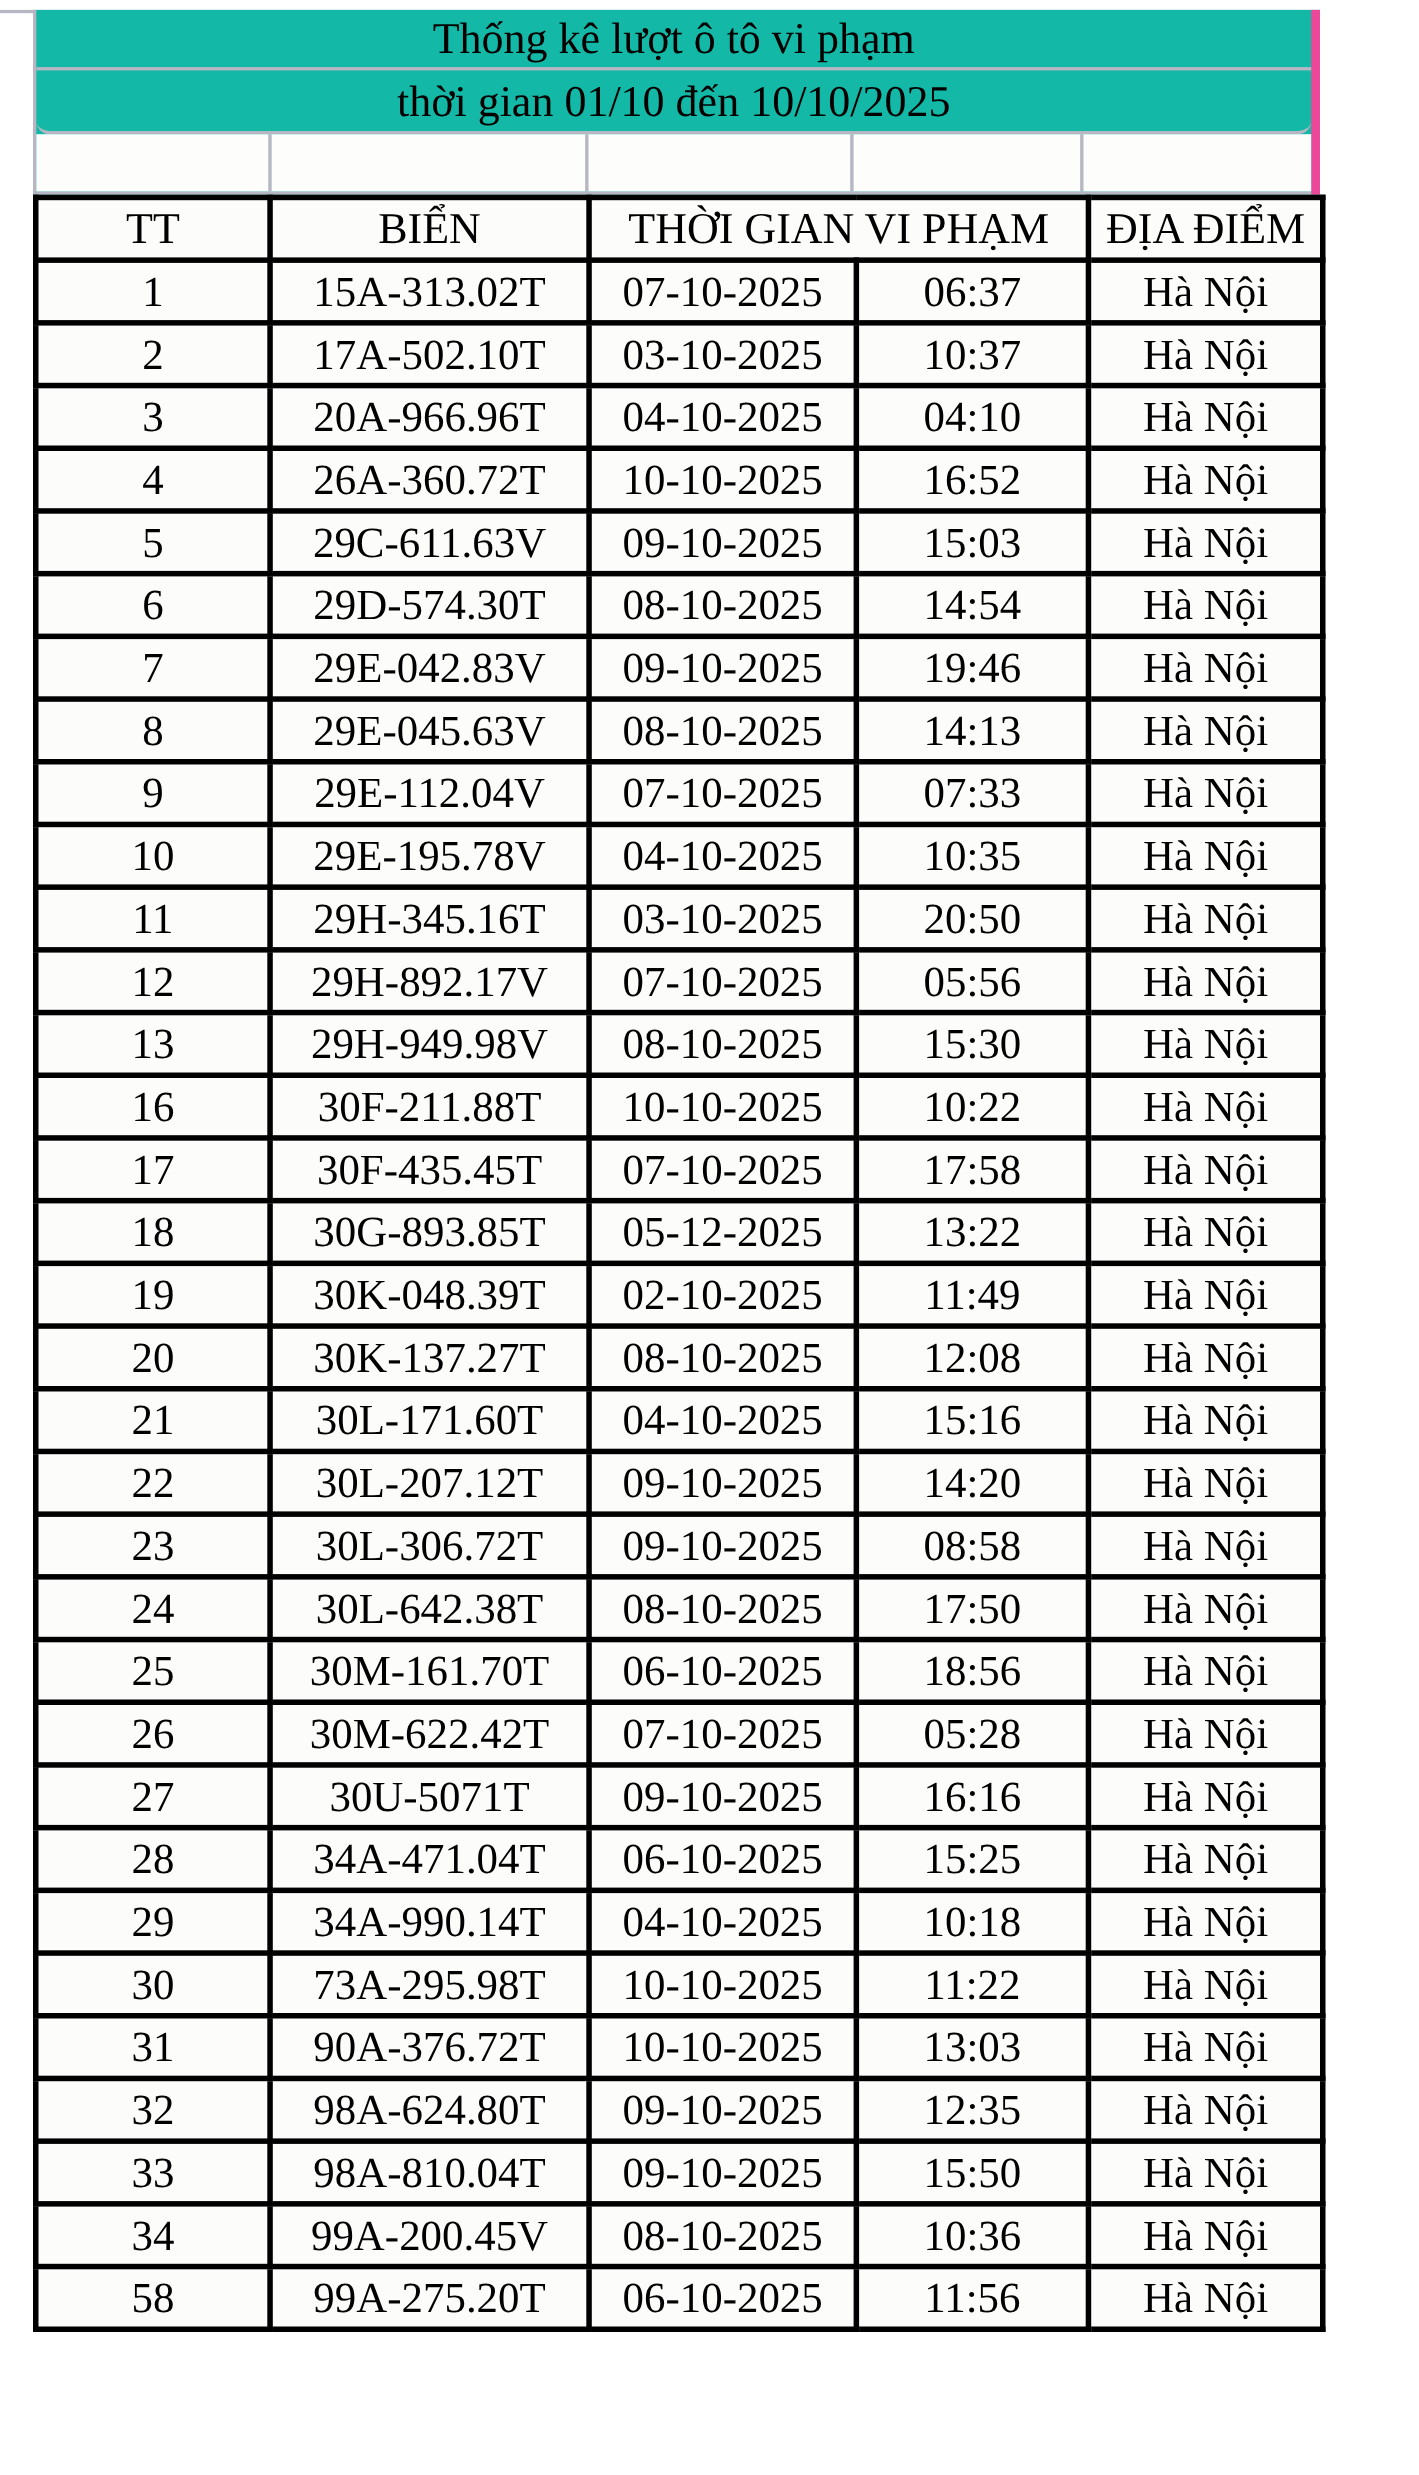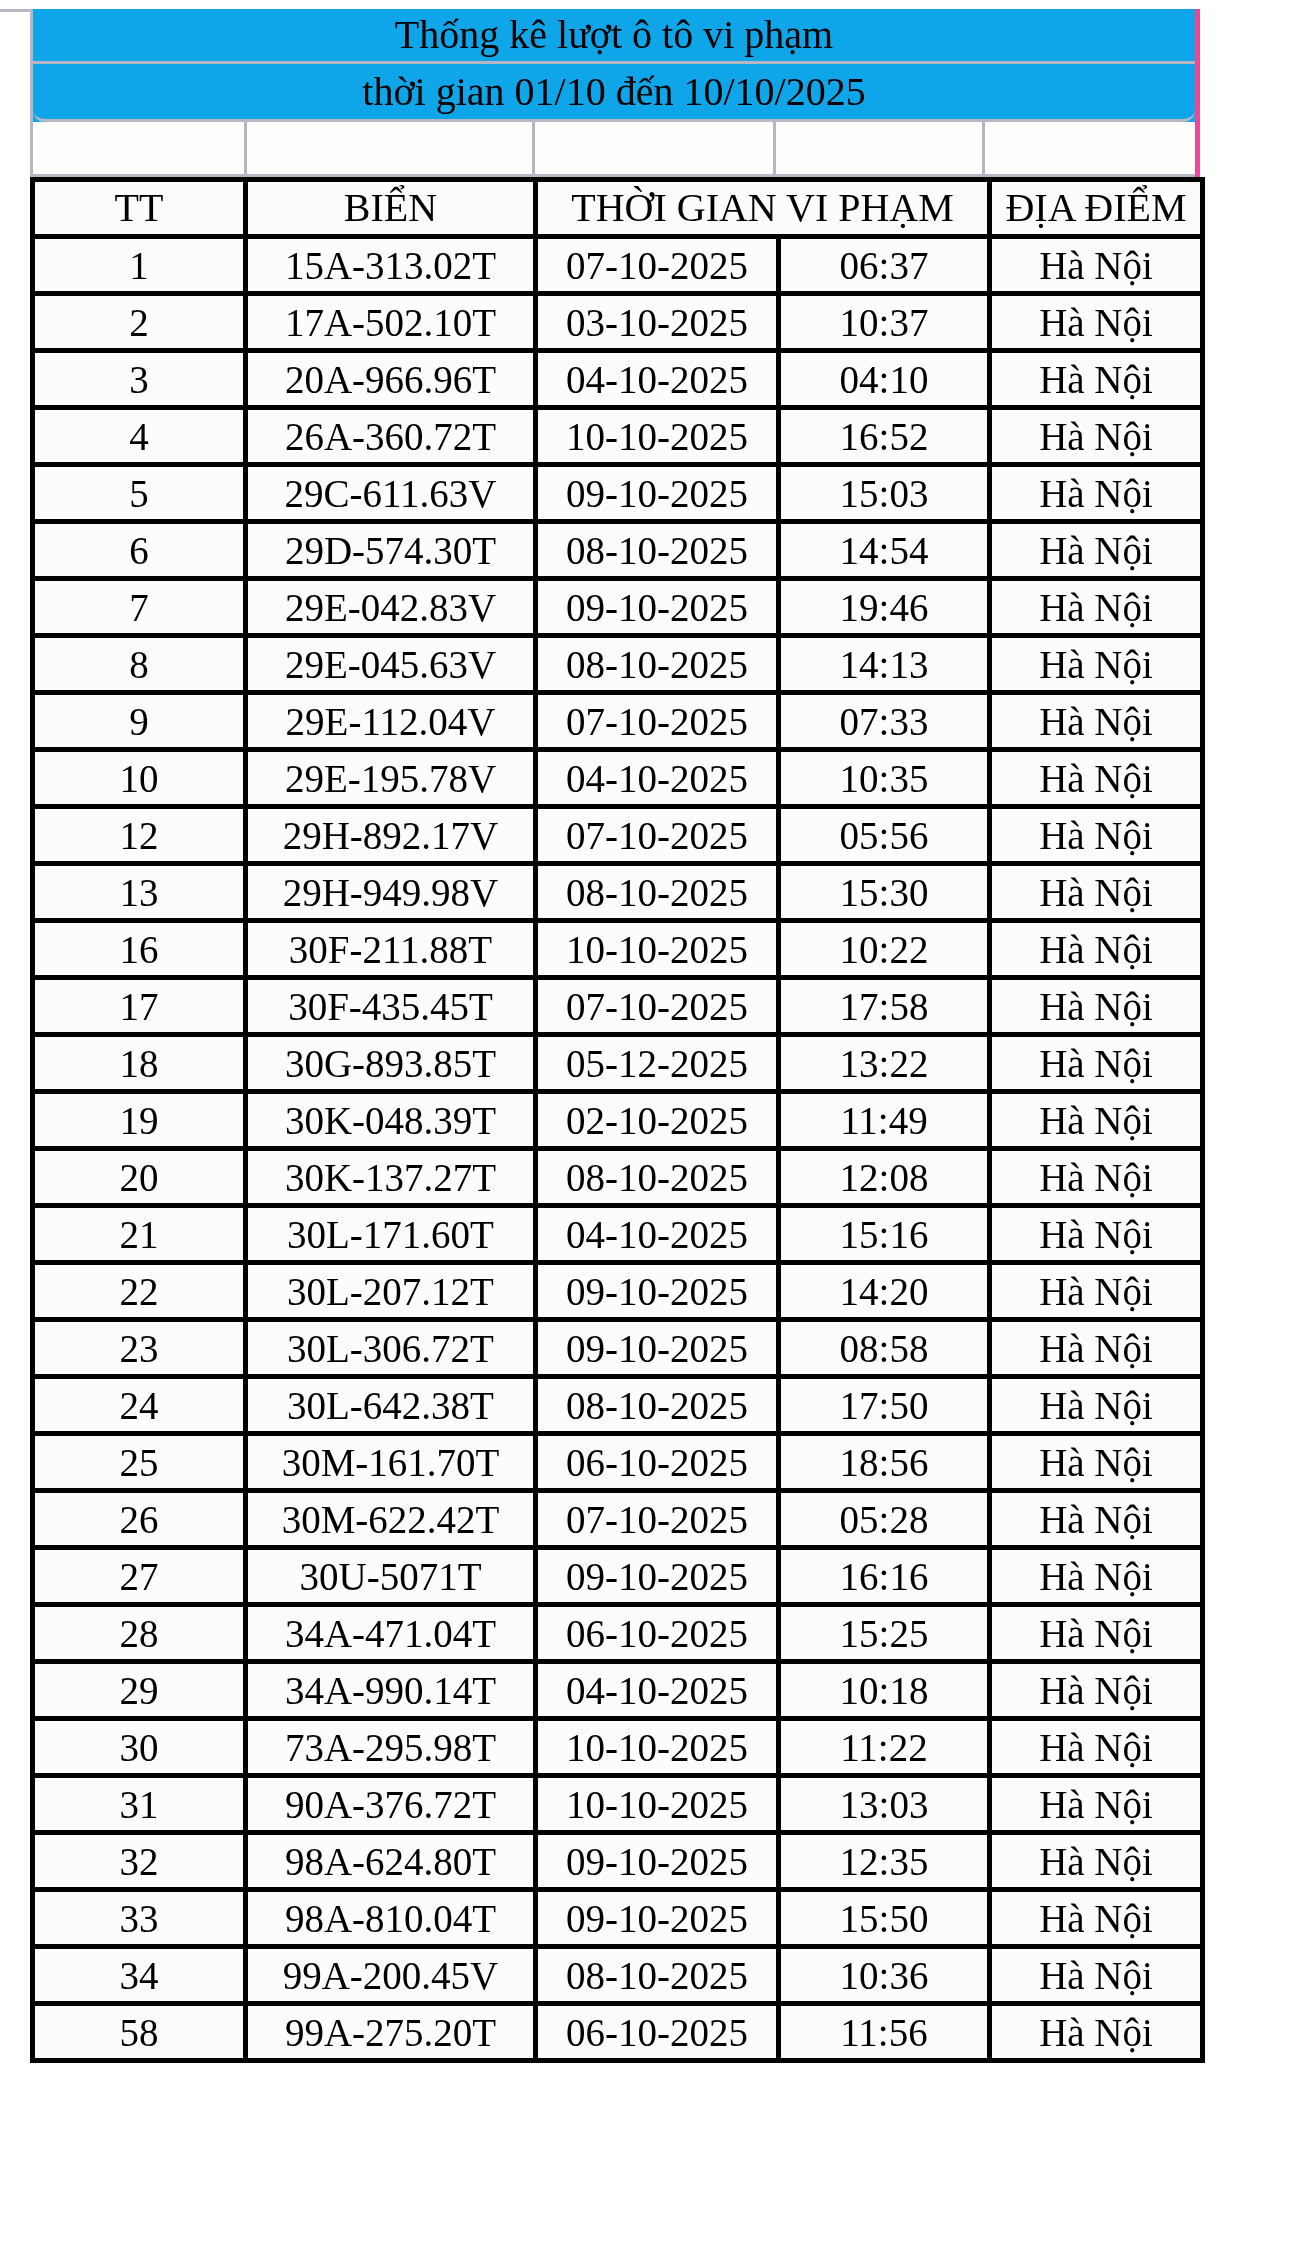--- a/index.html
+++ b/index.html
@@ -23,22 +23,22 @@
   }
   .sheet {
     position: absolute;
     left: 30px;
     top: 9px;
     width: 1170px;
   }
   
   .title-block {
     border-left: 3px solid #b7b7c3;
-    border-right: 5px solid #ec4899;
-    background: #0ea5e9;
+    border-right: 8px solid #ec4899;
+    background: #14b8a6;
   }
   .title-row {
     height: 52px;
     border-bottom: 3px solid #b7b7c3;
     display: flex;
     align-items: center;
     justify-content: center;
     font-size: 40px;
     line-height: 1;
     white-space: nowrap;
@@ -175,20 +175,27 @@
     <td>Hà Nội</td>
   </tr>
         <tr>
     <td>10</td>
     <td>29E-195.78V</td>
     <td>04-10-2025</td>
     <td>10:35</td>
     <td>Hà Nội</td>
   </tr>
         <tr>
+    <td>11</td>
+    <td>29H-345.16T</td>
+    <td>03-10-2025</td>
+    <td>20:50</td>
+    <td>Hà Nội</td>
+  </tr>
+        <tr>
     <td>12</td>
     <td>29H-892.17V</td>
     <td>07-10-2025</td>
     <td>05:56</td>
     <td>Hà Nội</td>
   </tr>
         <tr>
     <td>13</td>
     <td>29H-949.98V</td>
     <td>08-10-2025</td>

